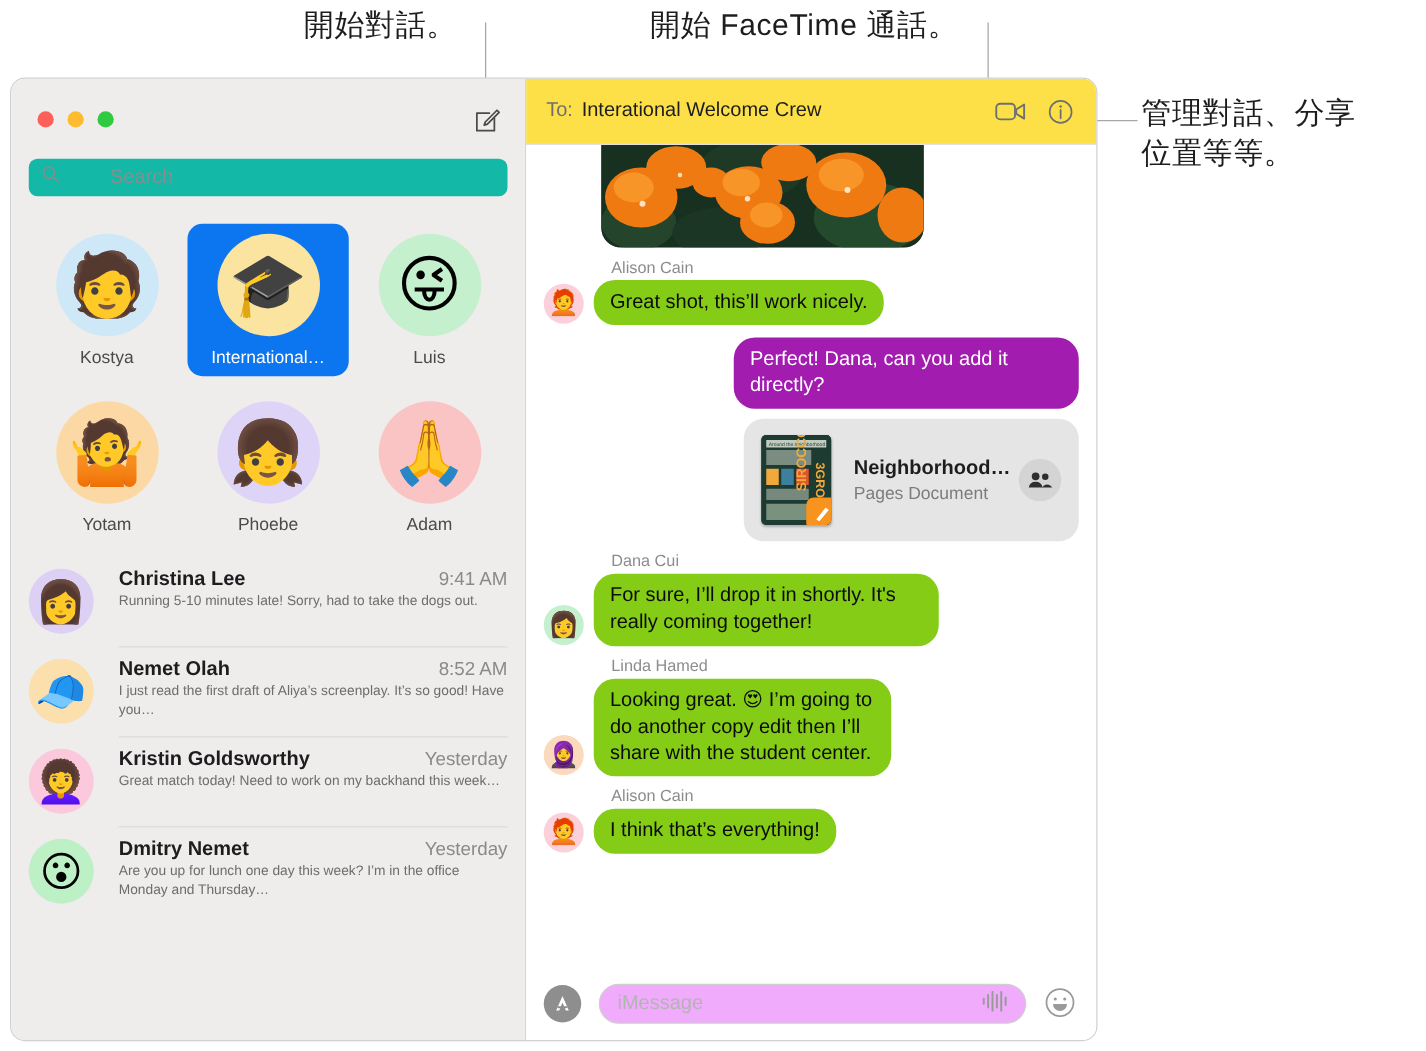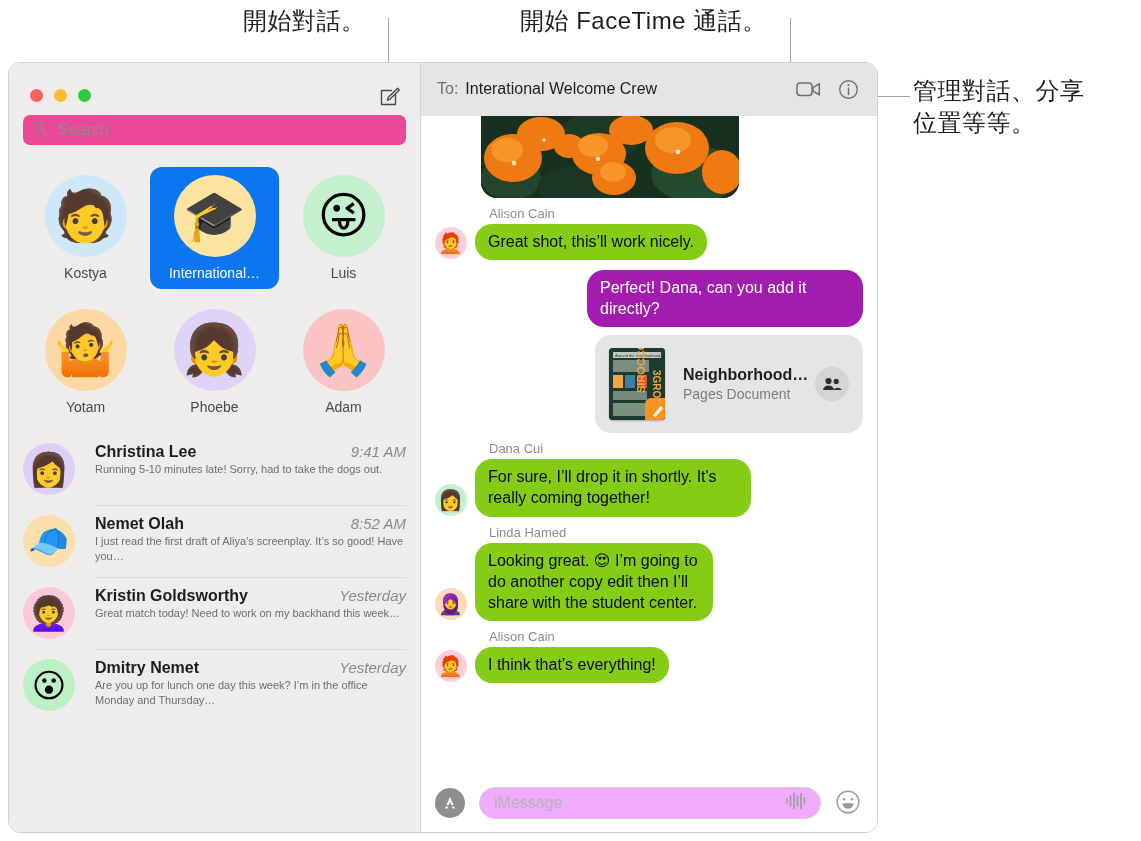--- a/index.html
+++ b/index.html
@@ -71,28 +71,29 @@
 
   #compose-btn{
     position:absolute;
     right:19px; top:22px;
     width:22px;height:22px;
     cursor:pointer;
   }
 
   
   #search-wrap{
-    margin:0 14px 0 14px;
+    margin:12px 14px 0 14px;
     height:30px;
-    background:#ec4899;
+    background:#14b8a6;
     border-radius:7px;
     display:flex;align-items:center;
     padding:0 10px;
     box-sizing:border-box;
     flex:0 0 auto;
+    gap:30px;
   }
   #search-input{
     border:none;background:transparent;outline:none;
     font-family:"Liberation Sans","DejaVu Sans",sans-serif;
     font-size:16px;color:#3d3d3d;
     margin-left:8px;width:100%;
   }
   #search-input::placeholder{color:#8c8c8c;}
 
   
@@ -148,39 +149,39 @@
     display:flex;align-items:center;justify-content:center;
     font-size:33px;line-height:1;overflow:hidden;
     margin-right:20px;
   }
   .conv-body{flex:1 1 auto;min-width:0;}
   .conv-top{display:flex;align-items:baseline;}
   .conv-name{
     font-size:16px;font-weight:bold;color:#1d1d1f;
     flex:1 1 auto;white-space:nowrap;overflow:hidden;text-overflow:ellipsis;
   }
-  .conv-time{font-size:15px;color:#8a8a8a;flex:0 0 auto;margin-left:8px;font-style:italic;}
+  .conv-time{font-size:15px;color:#8a8a8a;flex:0 0 auto;margin-left:8px;}
   .conv-snip{
     margin-top:1px;
     font-size:11px;color:#6d6d6d;line-height:1.35;
     max-height:42px;overflow:hidden;
   }
 
   
   #thread{
     flex:1 1 auto;
     display:flex;flex-direction:column;
     background:#ffffff;
     position:relative;
     min-width:0;
   }
   #thread-header{
     height:53px;
     flex:0 0 auto;
-    background:#e5e5e5;
+    background:#fde047;
     border-bottom:1px solid #e3e1df;
     display:flex;align-items:center;
     padding:0 14px 0 16px;
     box-sizing:border-box;
   }
   #to-label{font-size:16px;color:#6f6f6f;margin-right:7px;}
   #to-value{font-size:16px;color:#1d1d1f;flex:1 1 auto;white-space:nowrap;overflow:hidden;text-overflow:ellipsis;}
   .hdr-btn{width:30px;height:30px;display:flex;align-items:center;justify-content:center;cursor:pointer;margin-left:10px;flex:0 0 auto;}
 
   #msgs{

